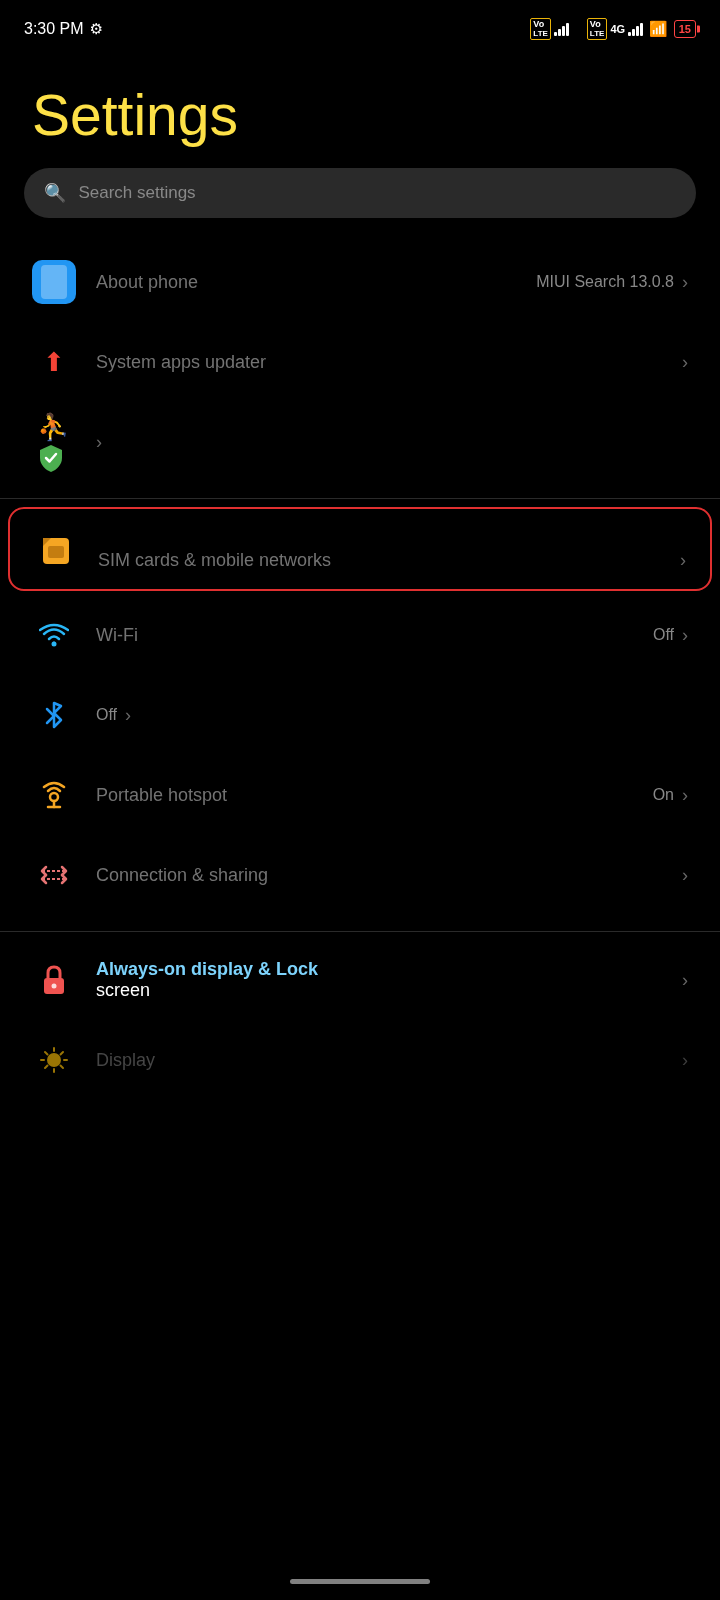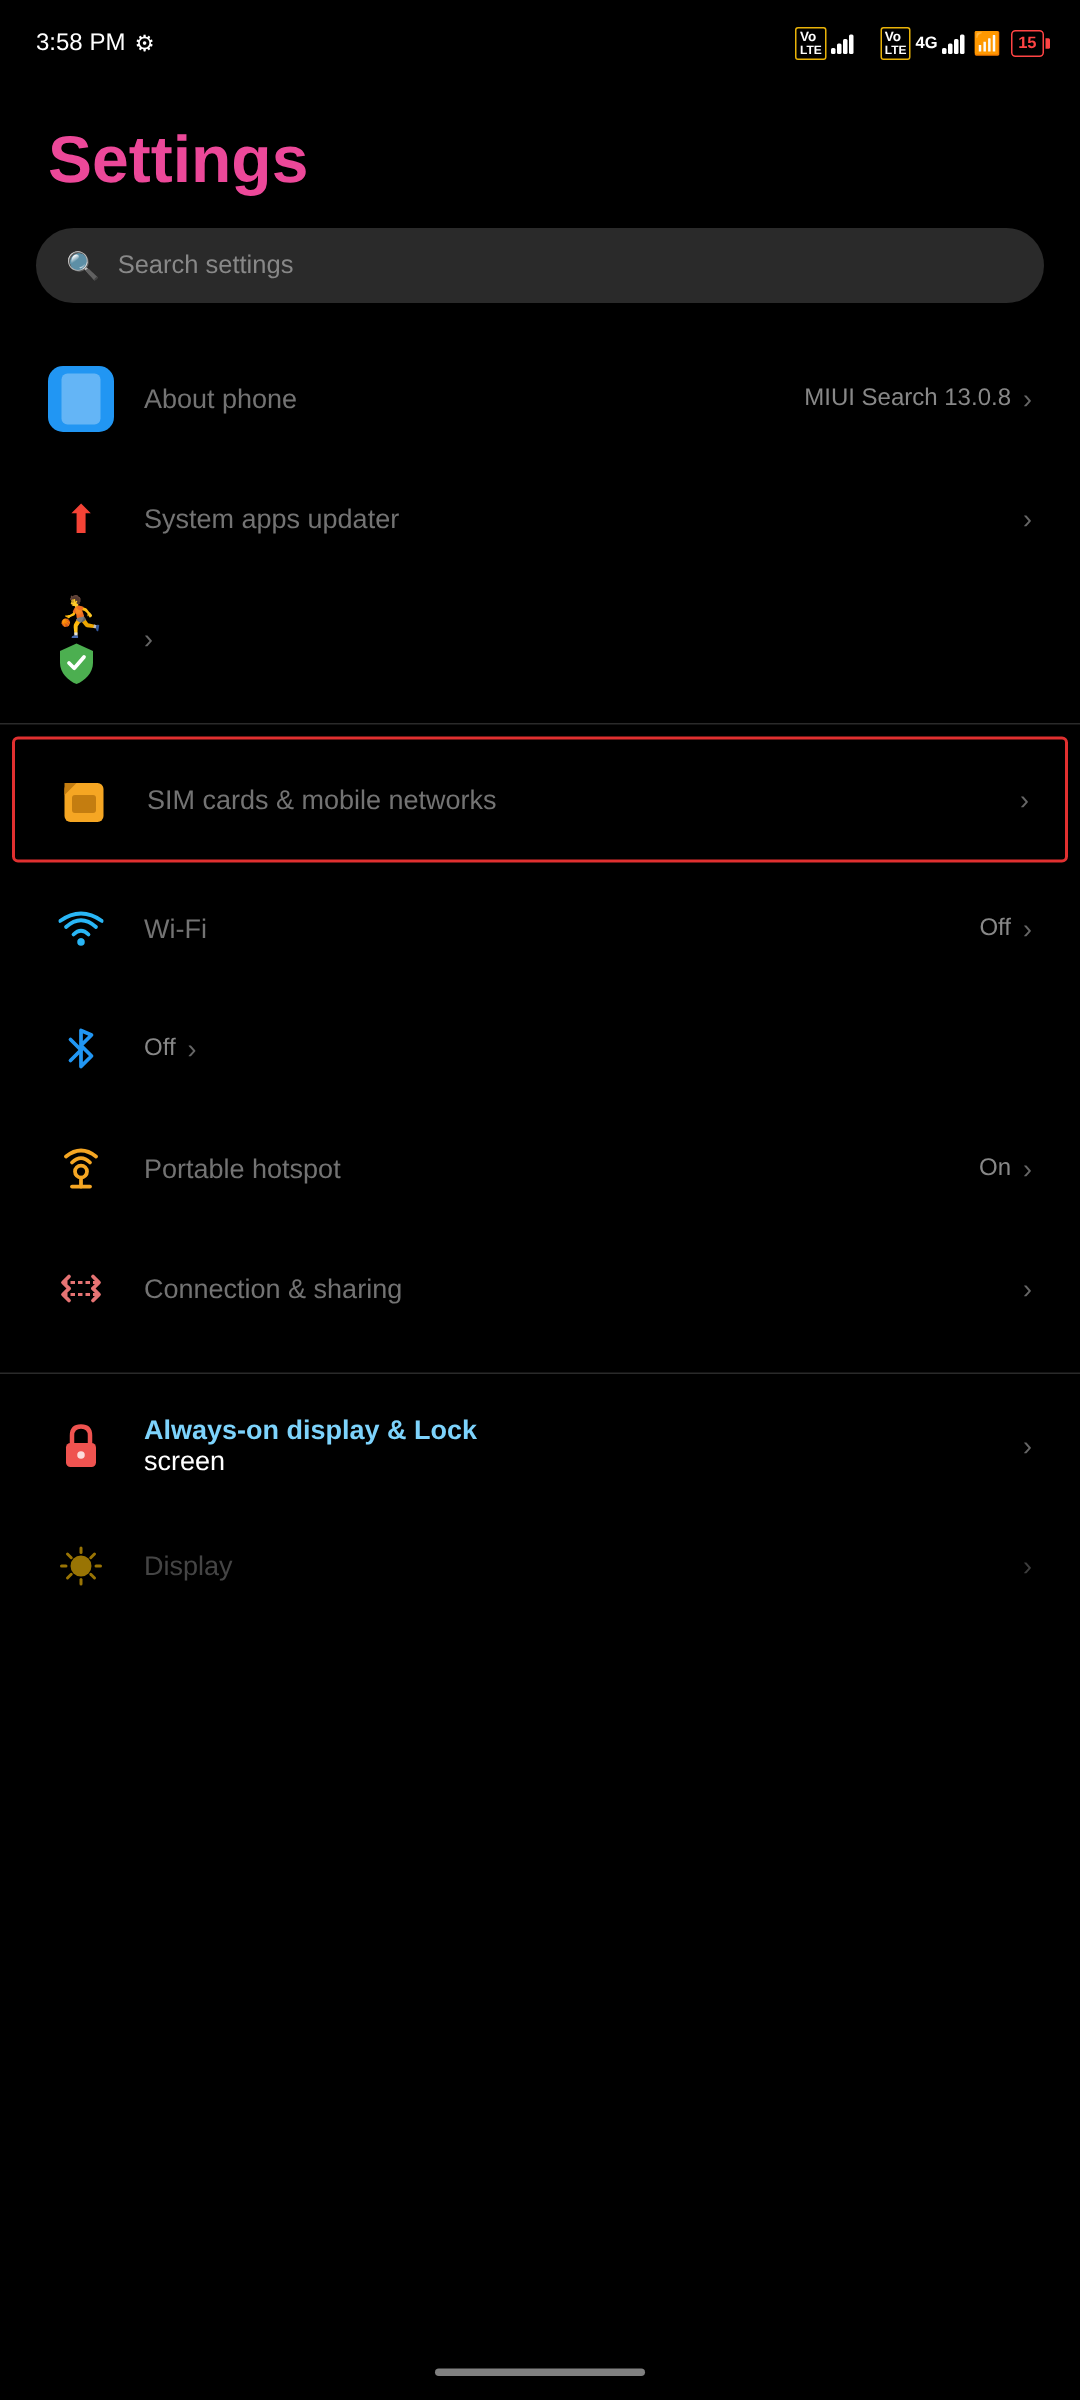--- a/index.html
+++ b/index.html
@@ -88,23 +88,23 @@
     .wifi-icon {
       font-size: 15px;
     }
     .gear-icon-small {
       font-size: 15px;
       color: #fff;
     }
 
     
     .page-title {
-      font-size: 44px;
-      font-weight: 700;
-      color: #ec4899;
+      font-size: 57px;
+      font-weight: 400;
+      color: #fde047;
       padding: 30px 32px 20px 32px;
     }
 
     
     .search-bar {
       margin: 0 24px 24px 24px;
       background: #2a2a2a;
       border-radius: 50px;
       display: flex;
       align-items: center;
@@ -159,23 +159,24 @@
     }
     .divider {
       height: 1px;
       background: #2a2a2a;
       margin: 8px 0;
     }
 
     
     .settings-item.highlighted {
       border: 2.5px solid #e03030;
-      border-radius: 4px;
+      border-radius: 16px;
       margin: 4px 8px;
       padding: 18px 24px;
+      align-items: flex-end;
     }
 
     
     .icon-blue { background: #2196f3; }
 
     
     .phone-icon-shape {
       width: 26px;
       height: 34px;
       background: #64b5f6;
@@ -246,21 +247,21 @@
       background: #fff;
       border-radius: 3px;
       opacity: 0.5;
     }
   </style>
 </head>
 <body>
 
 <div class="status-bar">
   <div class="status-bar-left">
-    <span>3:58 PM</span>
+    <span>3:30 PM</span>
     <span class="gear-icon-small">⚙</span>
   </div>
   <div class="status-bar-right">
 
     <div class="signal-group">
       <span class="vo-badge">Vo<br><span style="font-size:8px">LTE</span></span>
       <div class="signal-bars">
         <span style="height:4px"></span>
         <span style="height:7px"></span>
         <span style="height:10px"></span>

